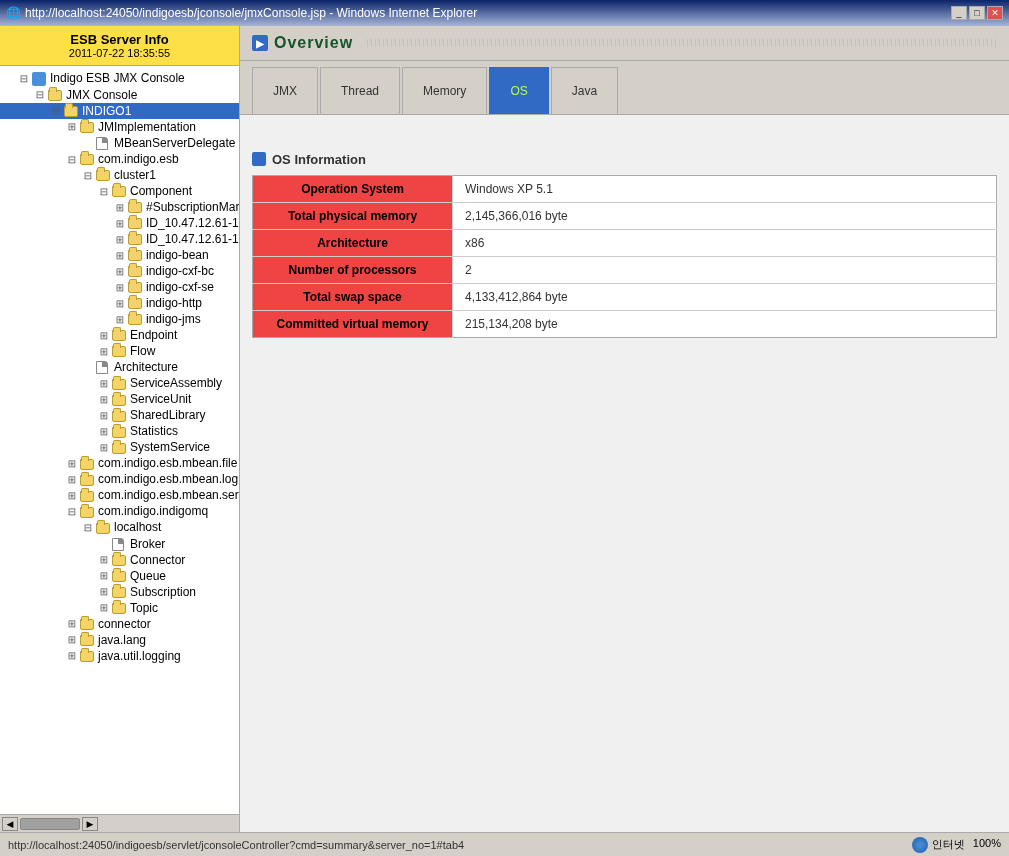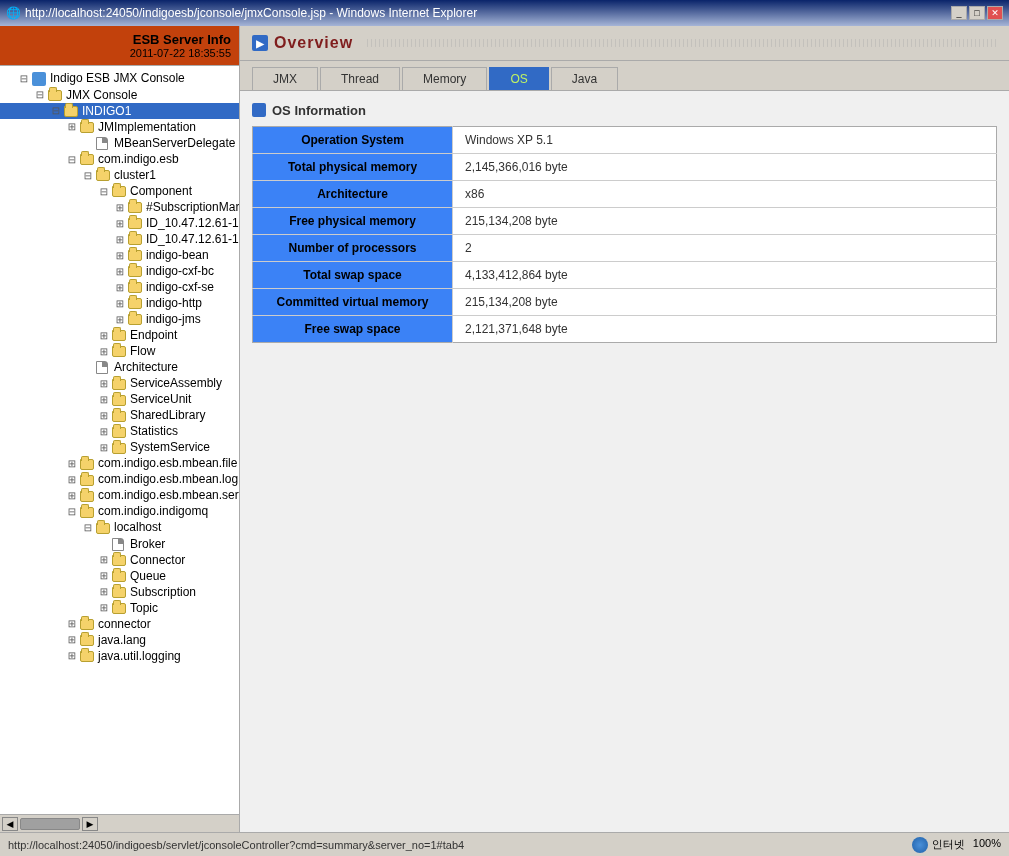--- a/index.html
+++ b/index.html
@@ -56,24 +56,24 @@
       width: 240px;
       min-width: 240px;
       background: #fff;
       border-right: 1px solid #aaa;
       display: flex;
       flex-direction: column;
       overflow: hidden;
     }
 
     .sidebar-header {
-      background: #c2410c;
+      background: #fde047;
       border-bottom: 1px solid #aaa;
       padding: 6px 8px;
-      text-align: right;
+      text-align: center;
     }
     .sidebar-header .server-title {
       font-weight: bold;
       font-size: 13px;
     }
     .sidebar-header .server-time {
       font-size: 11px;
     }
 
     .sidebar-scroll {
@@ -197,41 +197,41 @@
       display: flex;
       align-items: center;
       justify-content: center;
       color: white;
       font-size: 10px;
       font-weight: bold;
     }
     .overview-title {
       font-size: 16px;
       font-weight: bold;
-      color: #7f1d1d;
+      color: #14532d;
       letter-spacing: 1px;
     }
     .overview-decoration {
       flex: 1;
       height: 8px;
       background: repeating-linear-gradient(90deg, #aaa 0px, #aaa 1px, transparent 1px, transparent 4px);
       margin-left: 8px;
       opacity: 0.4;
     }
 
     
     .tabs-bar {
       background: #d4d0c8;
       padding: 6px 12px 0;
       display: flex;
       gap: 0;
       border-bottom: 1px solid #aaa;
     }
     .tab {
-      padding: 4px 20px;
+      padding: 16px 20px;
       background: #d4d0c8;
       border: 1px solid #aaa;
       border-bottom: none;
       cursor: pointer;
       font-size: 12px;
       color: #333;
       margin-right: 2px;
     }
     .tab.active {
       background: #316ac5;
@@ -245,20 +245,21 @@
       padding: 12px;
       overflow-y: auto;
       background: #f0f0f0;
     }
 
     .section-header {
       display: flex;
       align-items: flex-start;
       gap: 6px;
       margin-bottom: 8px;
+      margin-top: 25px;
     }
     .section-icon {
       width: 14px;
       height: 14px;
       background: #316ac5;
       border-radius: 2px;
       display: inline-block;
     }
     .section-title {
       font-size: 13px;
@@ -276,21 +277,21 @@
       border-bottom: 1px solid #ccc;
     }
     .info-table tr:last-child {
       border-bottom: none;
     }
     .info-table td {
       padding: 6px 12px;
       font-size: 12px;
     }
     .info-table td:first-child {
-      background: #3b82f6;
+      background: #ef4444;
       font-weight: bold;
       text-align: center;
       width: 200px;
       border-right: 1px solid #ccc;
     }
     .info-table td:last-child {
       background: white;
       color: #333;
     }
 
@@ -837,38 +838,30 @@
               </tr>
               <tr>
                 <td>Total physical memory</td>
                 <td>2,145,366,016 byte</td>
               </tr>
               <tr>
                 <td>Architecture</td>
                 <td>x86</td>
               </tr>
               <tr>
-                <td>Free physical memory</td>
-                <td>215,134,208 byte</td>
-              </tr>
-              <tr>
                 <td>Number of processors</td>
                 <td>2</td>
               </tr>
               <tr>
                 <td>Total swap space</td>
                 <td>4,133,412,864 byte</td>
               </tr>
               <tr>
                 <td>Committed virtual memory</td>
                 <td>215,134,208 byte</td>
-              </tr>
-              <tr>
-                <td>Free swap space</td>
-                <td>2,121,371,648 byte</td>
               </tr>
             </tbody>
         </table>
       </div>
     </div>
   </div>
 
   <div class="status-bar">
     <span class="status-url">http://localhost:24050/indigoesb/servlet/jconsoleController?cmd=summary&amp;server_no=1#tab4</span>
     <div class="status-right">

